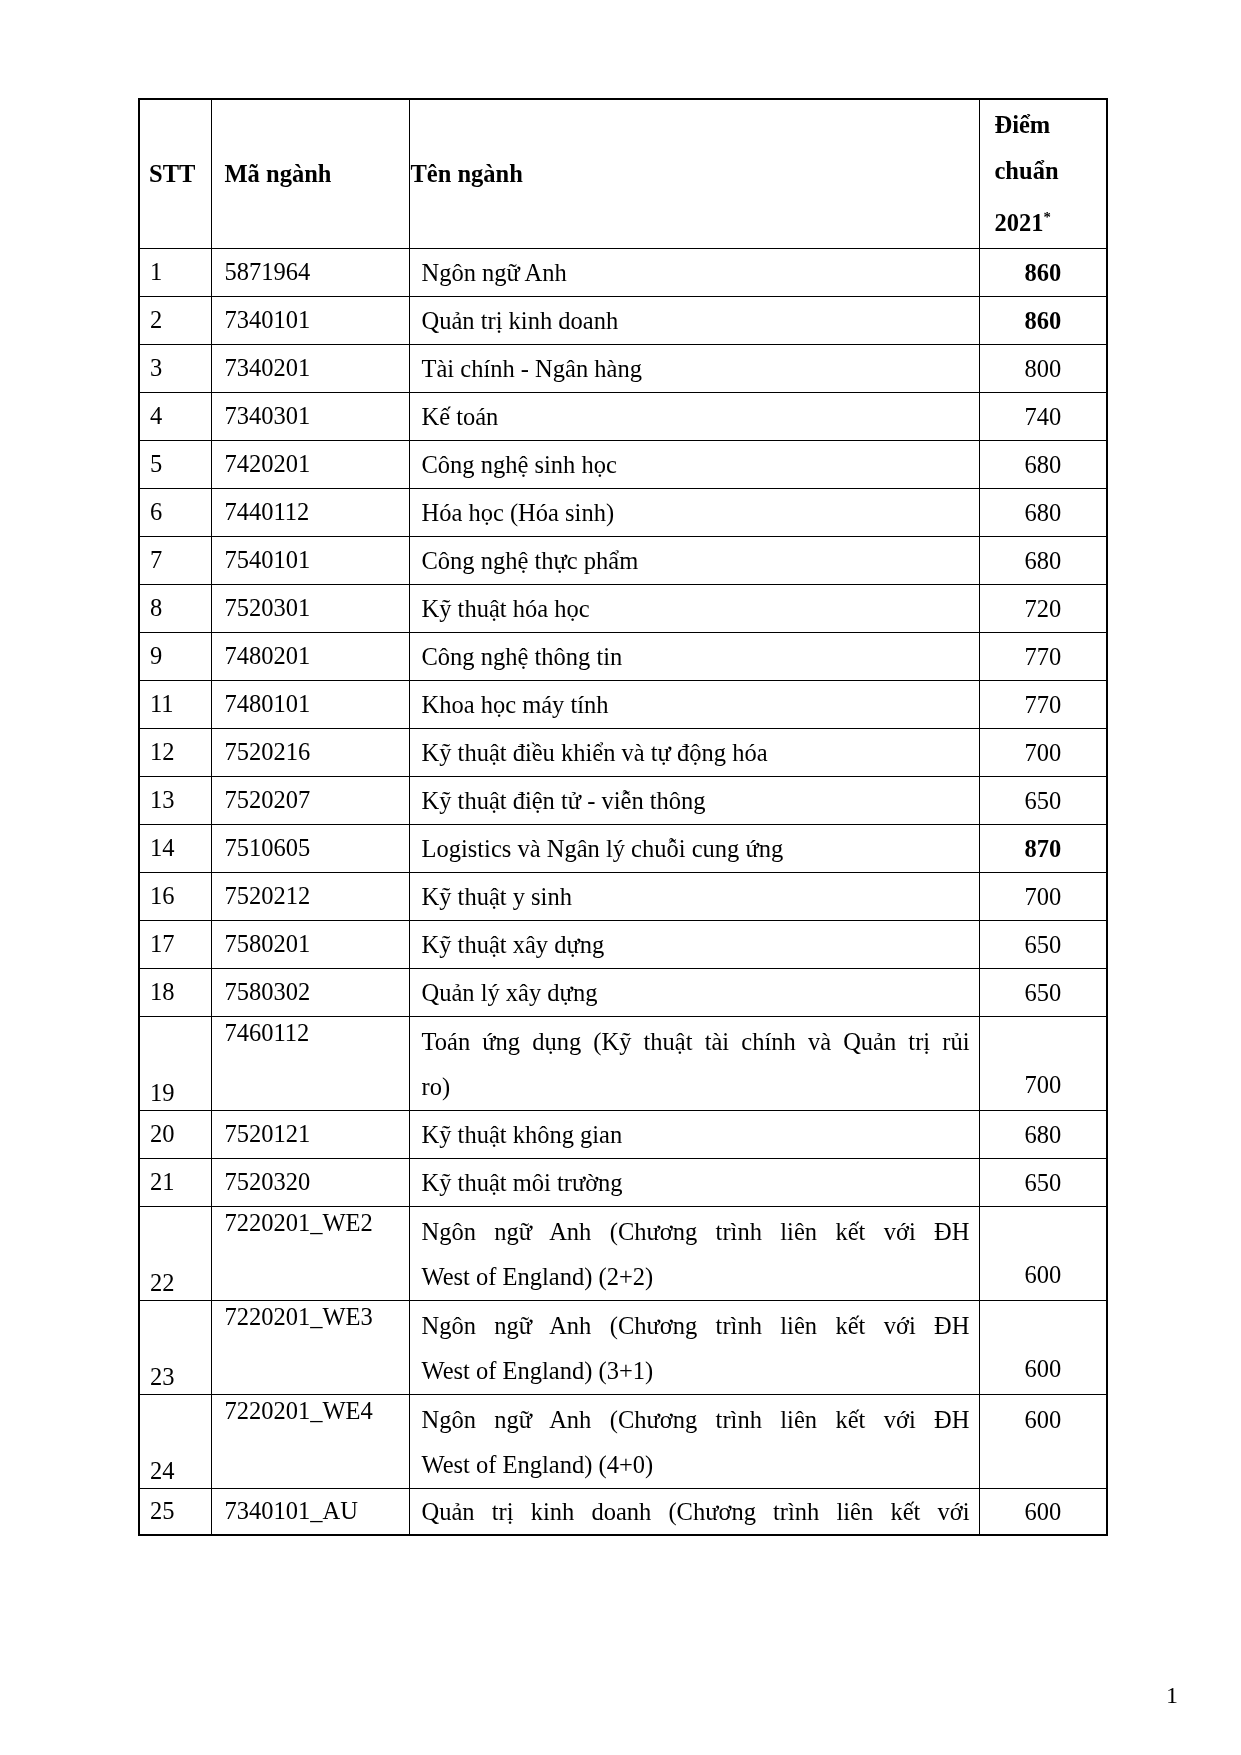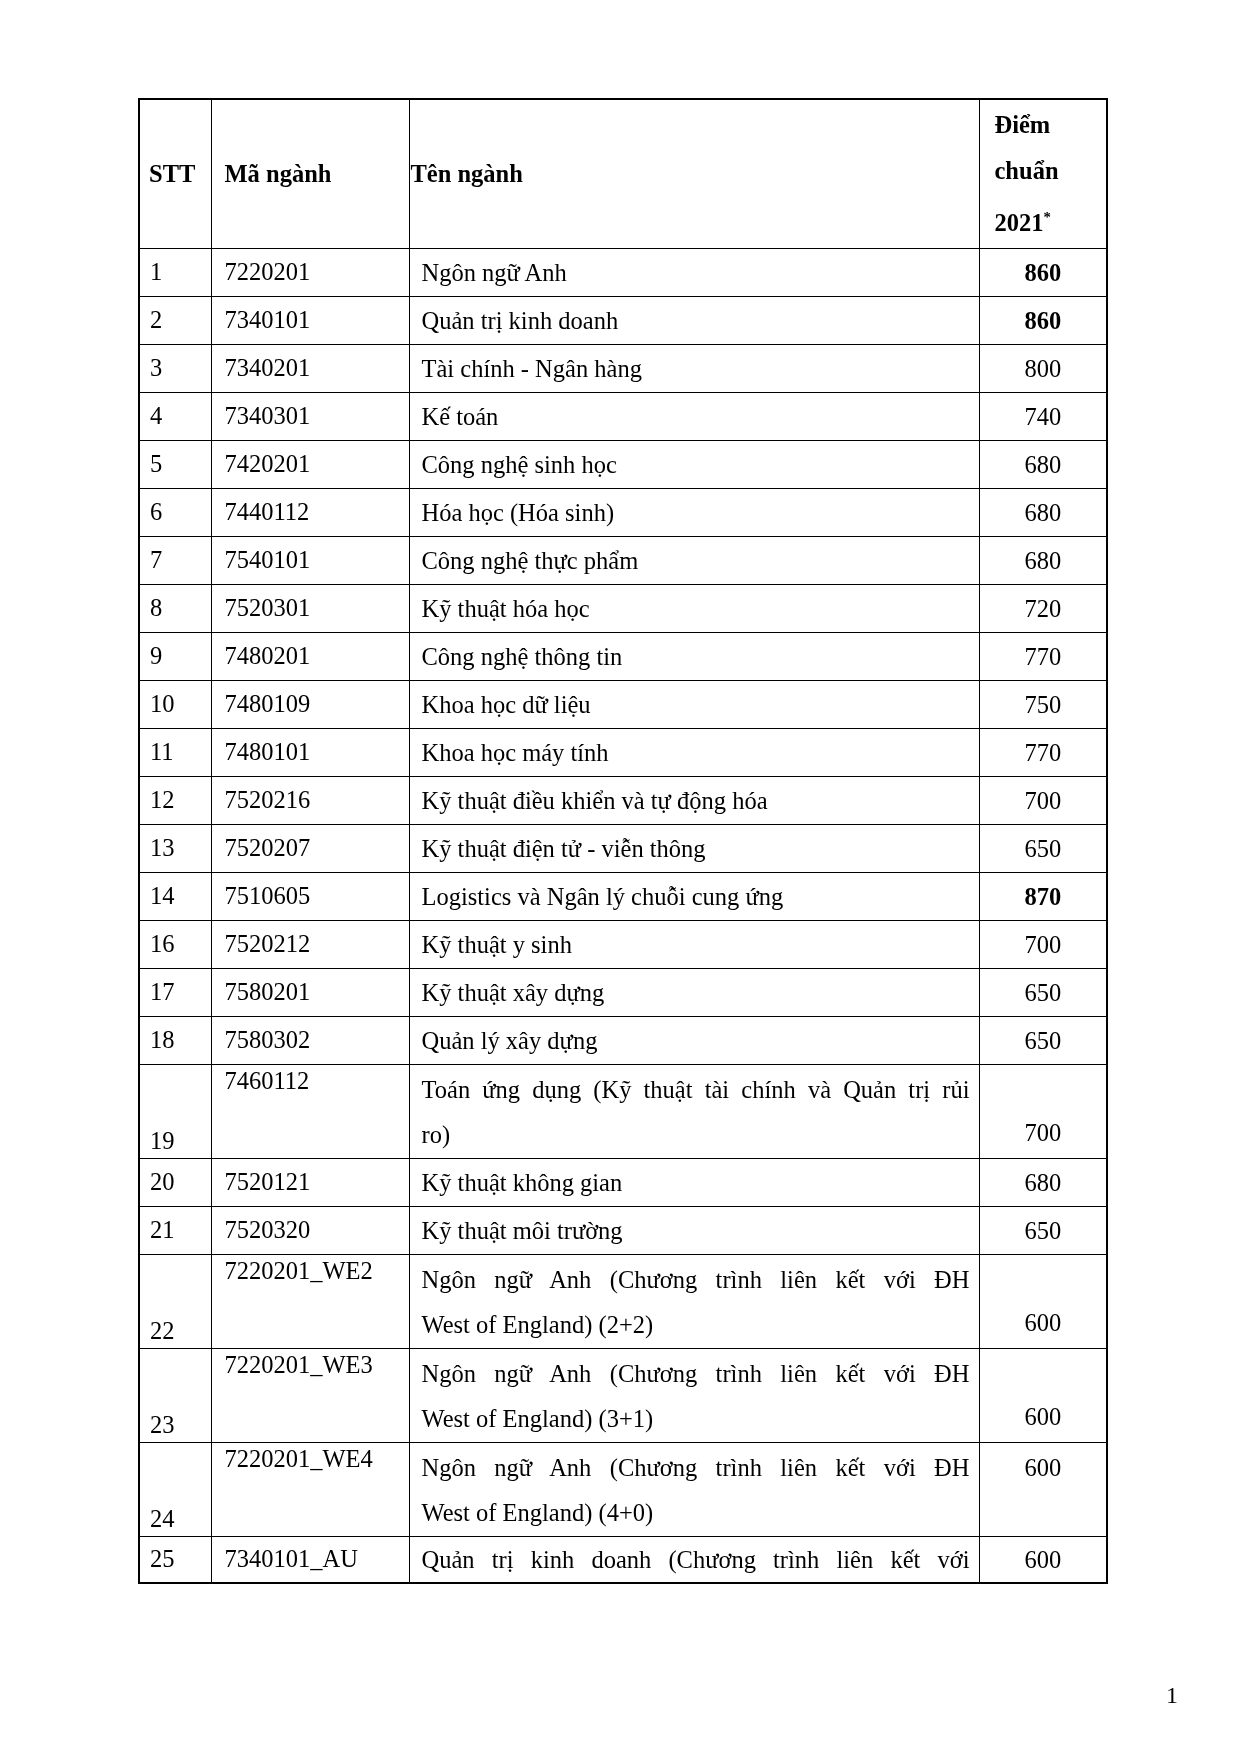--- a/index.html
+++ b/index.html
@@ -83,21 +83,21 @@
             <div>Điểm</div>
             <div>chuẩn</div>
             <div><span>2021</span><sup>*</sup></div>
           </div>
         </th>
       </tr>
     </thead>
     <tbody>
         <tr>
           <td class="stt">1</td>
-          <td class="code">7220201</td>
+          <td class="code">5871964</td>
           <td class="name">
             <div class="line">Ngôn ngữ Anh</div>
           </td>
           <td class="score em">860</td>
         </tr>
         <tr>
           <td class="stt">2</td>
           <td class="code">7340101</td>
           <td class="name">
             <div class="line">Quản trị kinh doanh</div>
@@ -152,28 +152,20 @@
           </td>
           <td class="score">720</td>
         </tr>
         <tr>
           <td class="stt">9</td>
           <td class="code">7480201</td>
           <td class="name">
             <div class="line">Công nghệ thông tin</div>
           </td>
           <td class="score">770</td>
-        </tr>
-        <tr>
-          <td class="stt">10</td>
-          <td class="code">7480109</td>
-          <td class="name">
-            <div class="line">Khoa học dữ liệu</div>
-          </td>
-          <td class="score">750</td>
         </tr>
         <tr>
           <td class="stt">11</td>
           <td class="code">7480101</td>
           <td class="name">
             <div class="line">Khoa học máy tính</div>
           </td>
           <td class="score">770</td>
         </tr>
         <tr>

